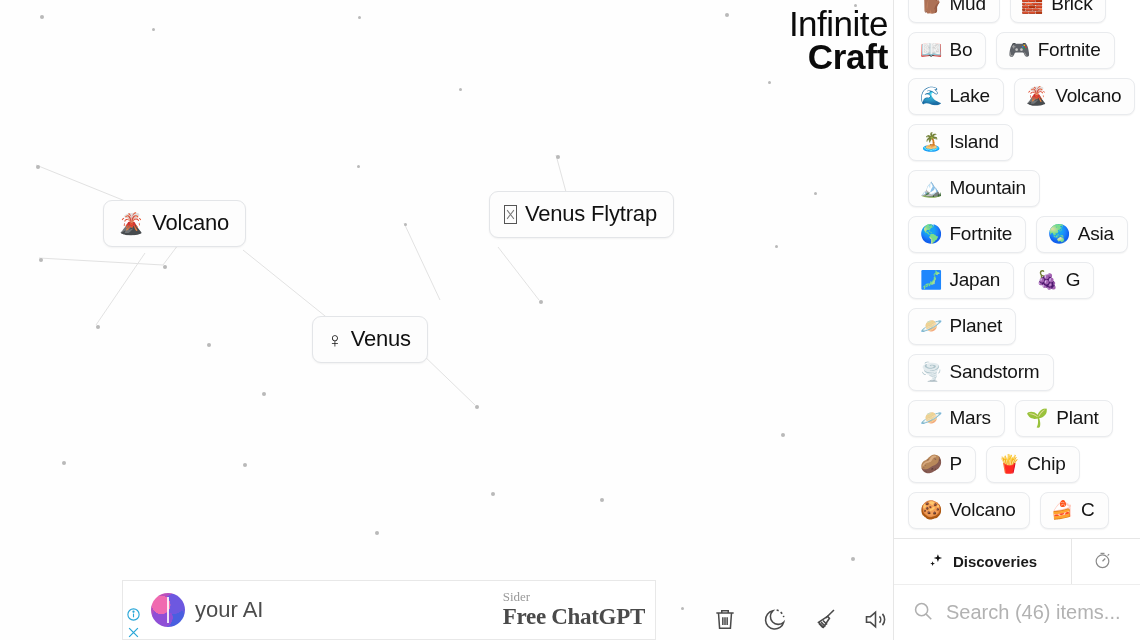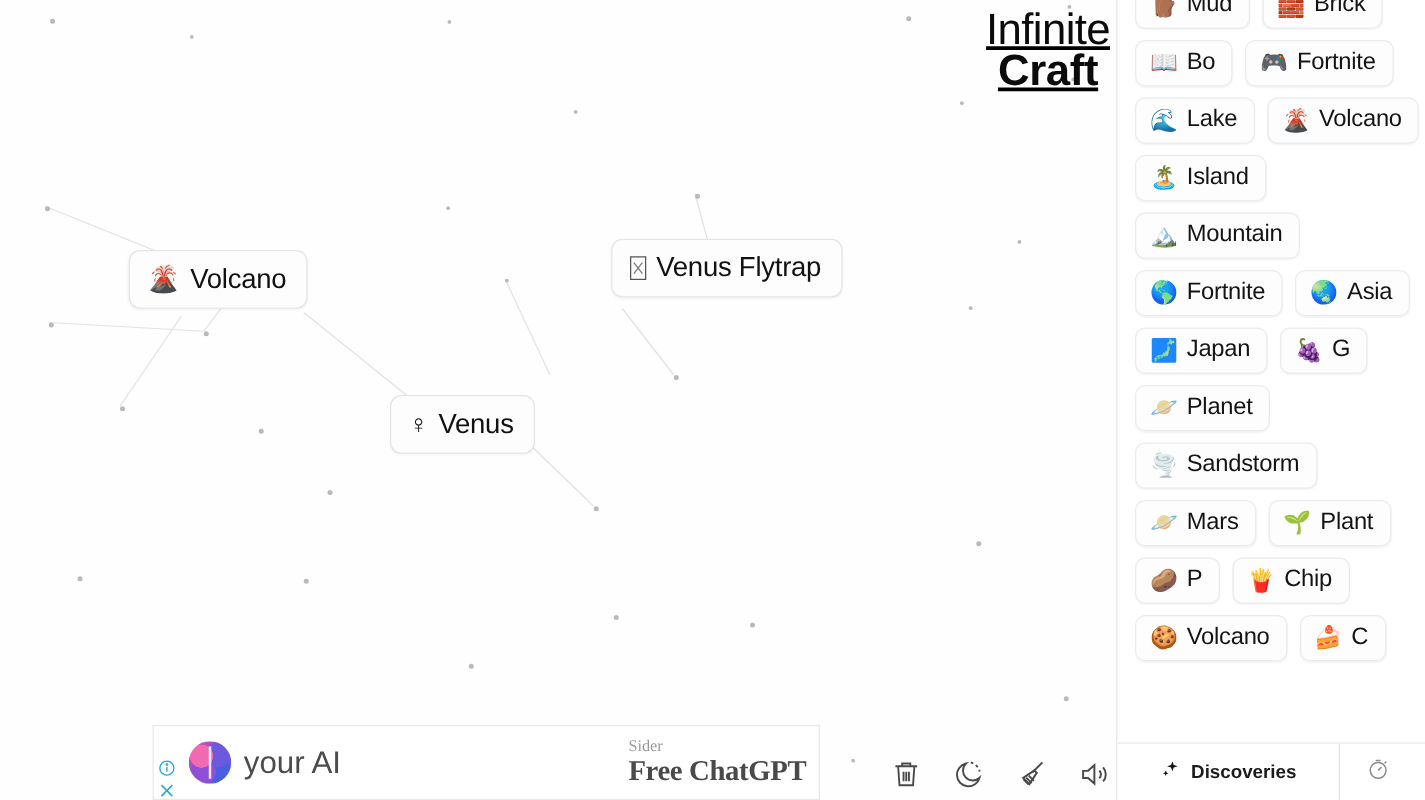--- a/index.html
+++ b/index.html
@@ -78,24 +78,23 @@
     background: #777;
   }
   .tofu::before { left: 0; top: 50%; width: 100%; height: 1px; transform: rotate(52deg); }
   .tofu::after  { left: 0; top: 50%; width: 100%; height: 1px; transform: rotate(-52deg); }
 
   
   #logo {
     position: absolute;
     right: 252px;
     top: 8px;
-    text-align: center;
+    text-align: right;
     line-height: 0.93;
     user-select: none;
-    text-decoration: underline;
   }
   #logo .l1 {
     font-family: "Liberation Sans", sans-serif;
     font-size: 35px;
     font-weight: 300;
     letter-spacing: -0.5px;
     color: #0b0b0b;
     display: block;
   }
   #logo .l2 {
@@ -166,21 +165,21 @@
     position: relative;
   }
   .brain::after {
     content: "";
     position: absolute;
     left: 50%; top: 4px; bottom: 4px;
     width: 1.5px; margin-left: -0.75px;
     background: rgba(255,255,255,0.85);
   }
   #ad .ad-your {
-    font-size: 25px;
+    font-size: 22px;
     color: #4c4c4c;
     margin-left: 10px;
     white-space: nowrap;
   }
   #ad .ad-right {
     margin-left: auto;
     margin-right: 6px;
     text-align: left;
     padding-right: 4px;
   }
@@ -532,14 +531,23 @@
             <circle cx="12" cy="13" r="8"></circle>
             <path d="M12 13l3.5-3.5"></path>
             <path d="M9.5 3h5"></path>
             <path d="M18.5 5.8l1.8-1.8"></path>
           </svg>
         </span>
         <span></span>
       </div>
     </div>
 
+    <div id="searchbar">
+      <span>
+        <svg width="22" height="22" viewBox="0 0 24 24" fill="none" stroke="#b0b0b0" stroke-width="1.7">
+          <circle cx="10.5" cy="10.5" r="6.6"></circle>
+            <path d="M15.4 15.4L21 21"></path>
+        </svg>
+      </span>
+      <input id="search-input" type="text" placeholder="Search (46) items..." style="">
+    </div>
   </div>
 </div>
 
 </body></html>

